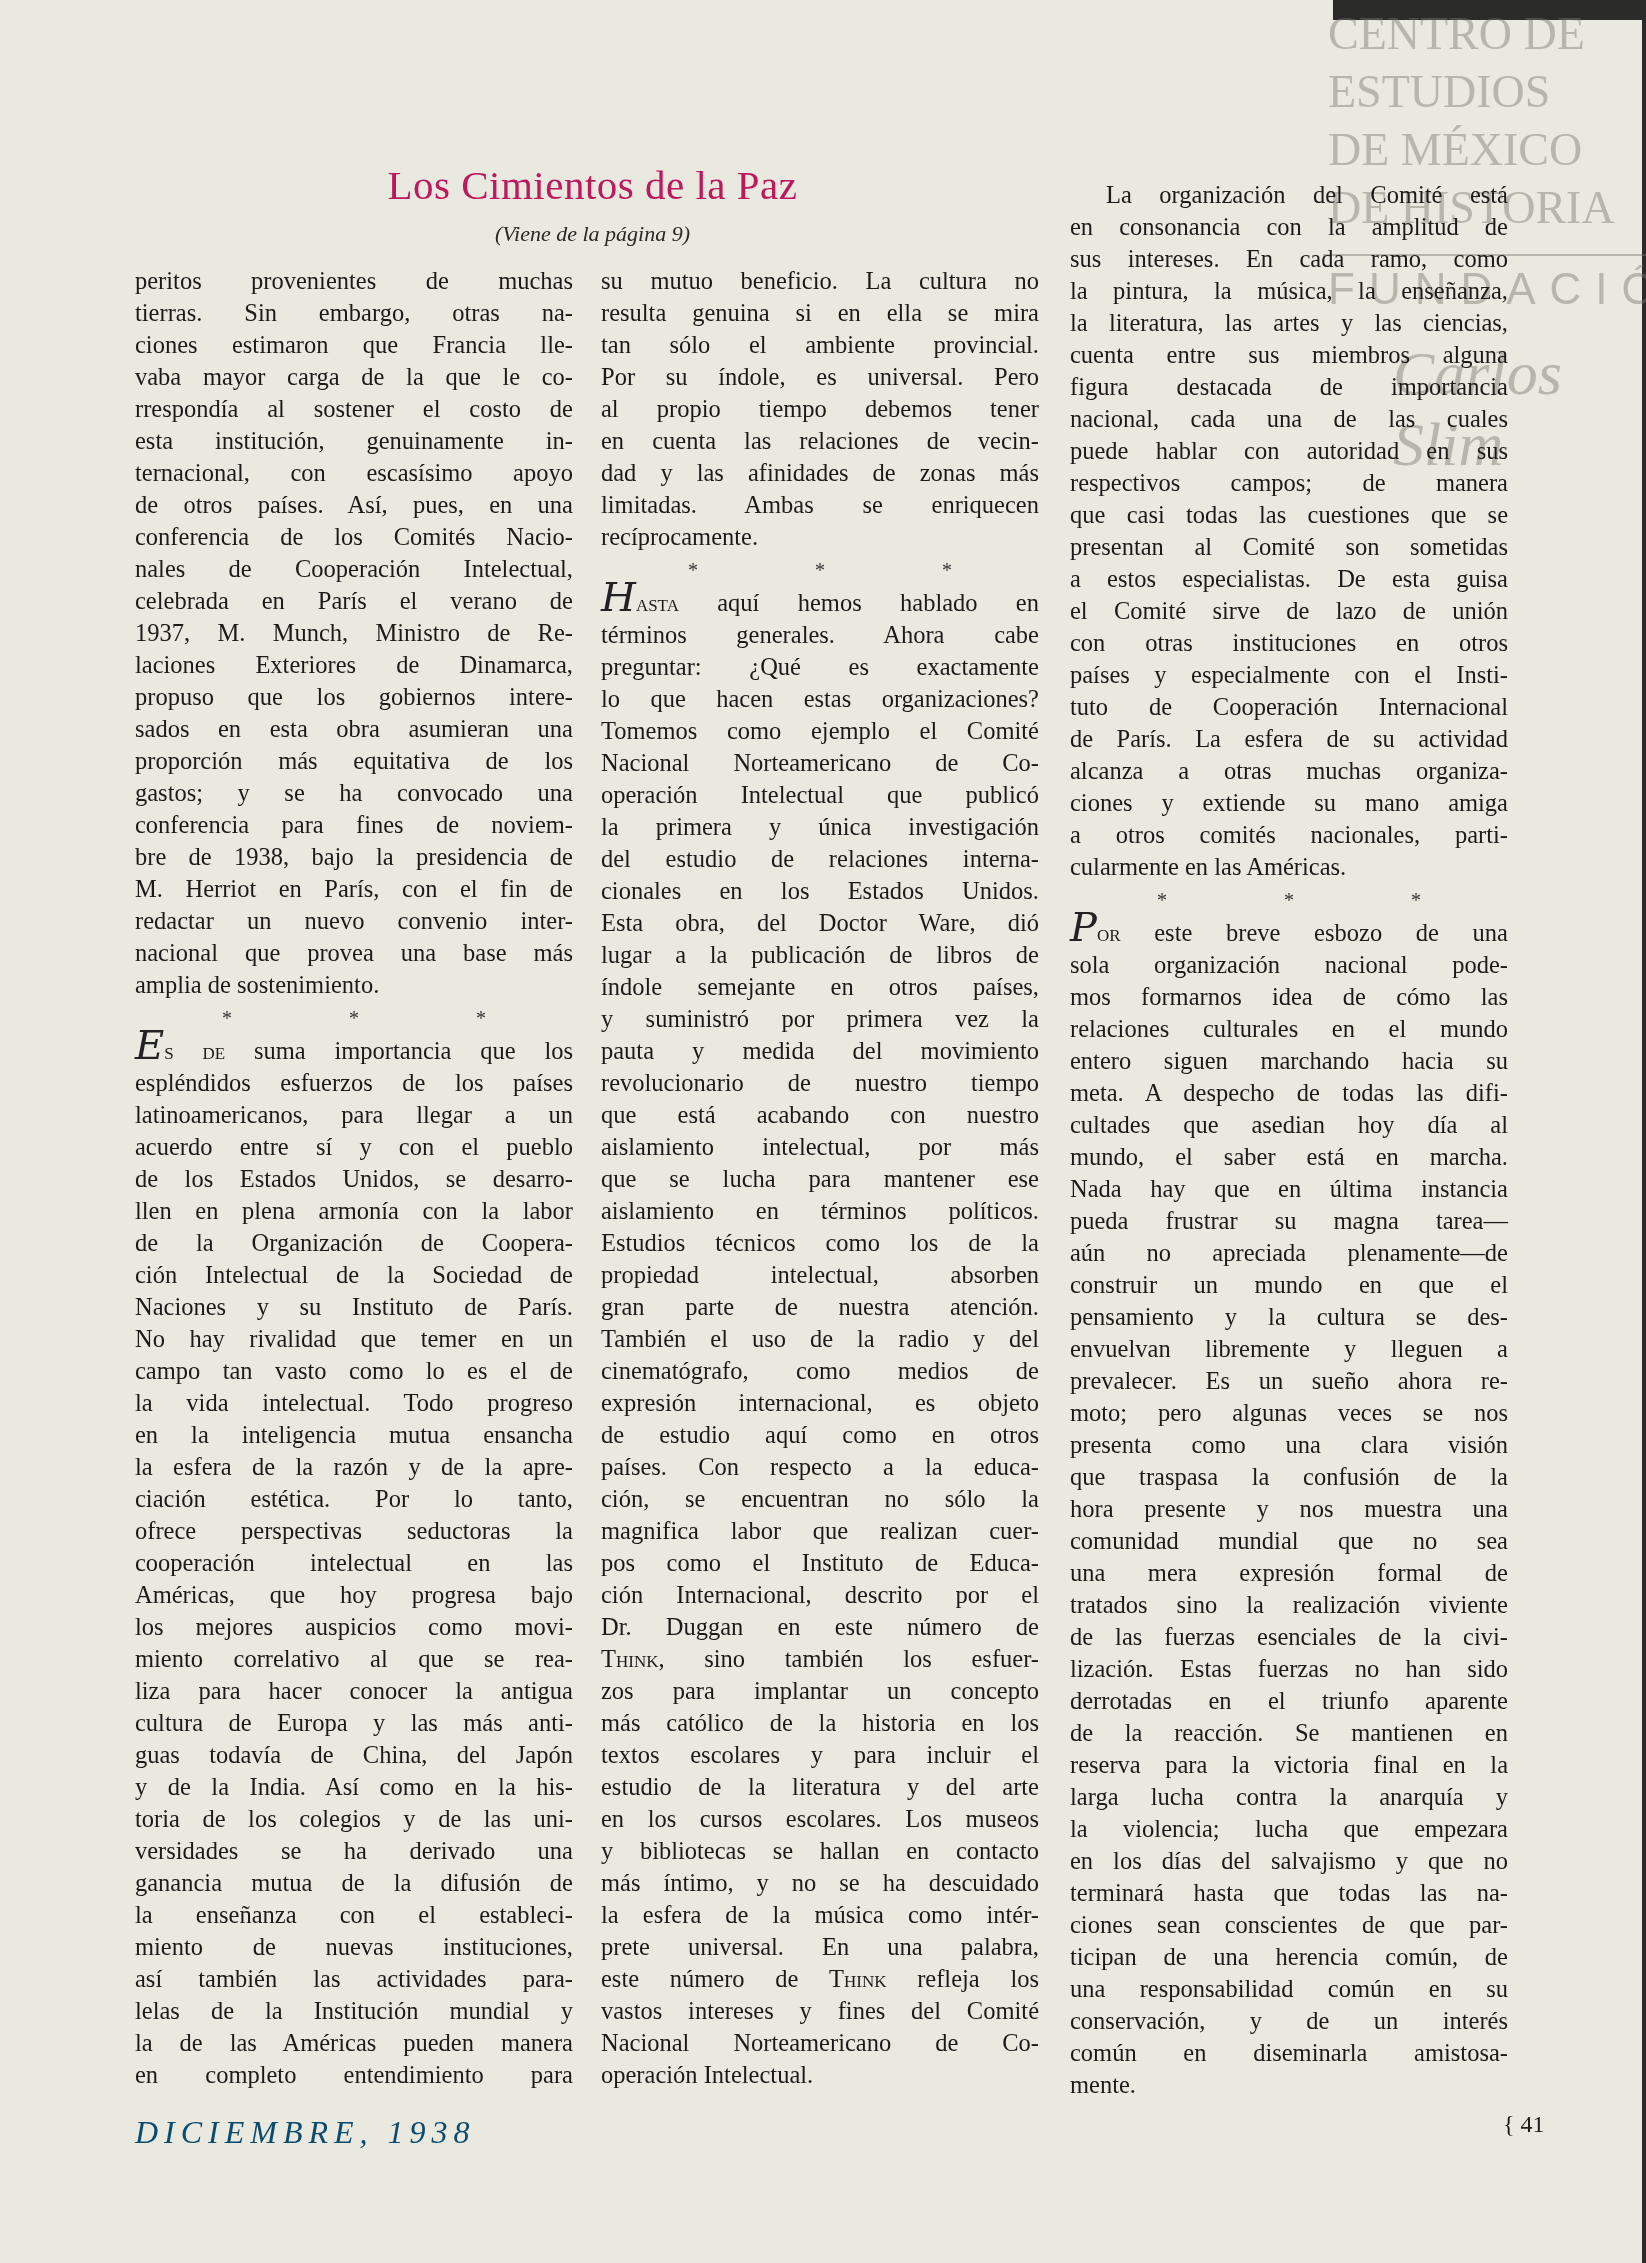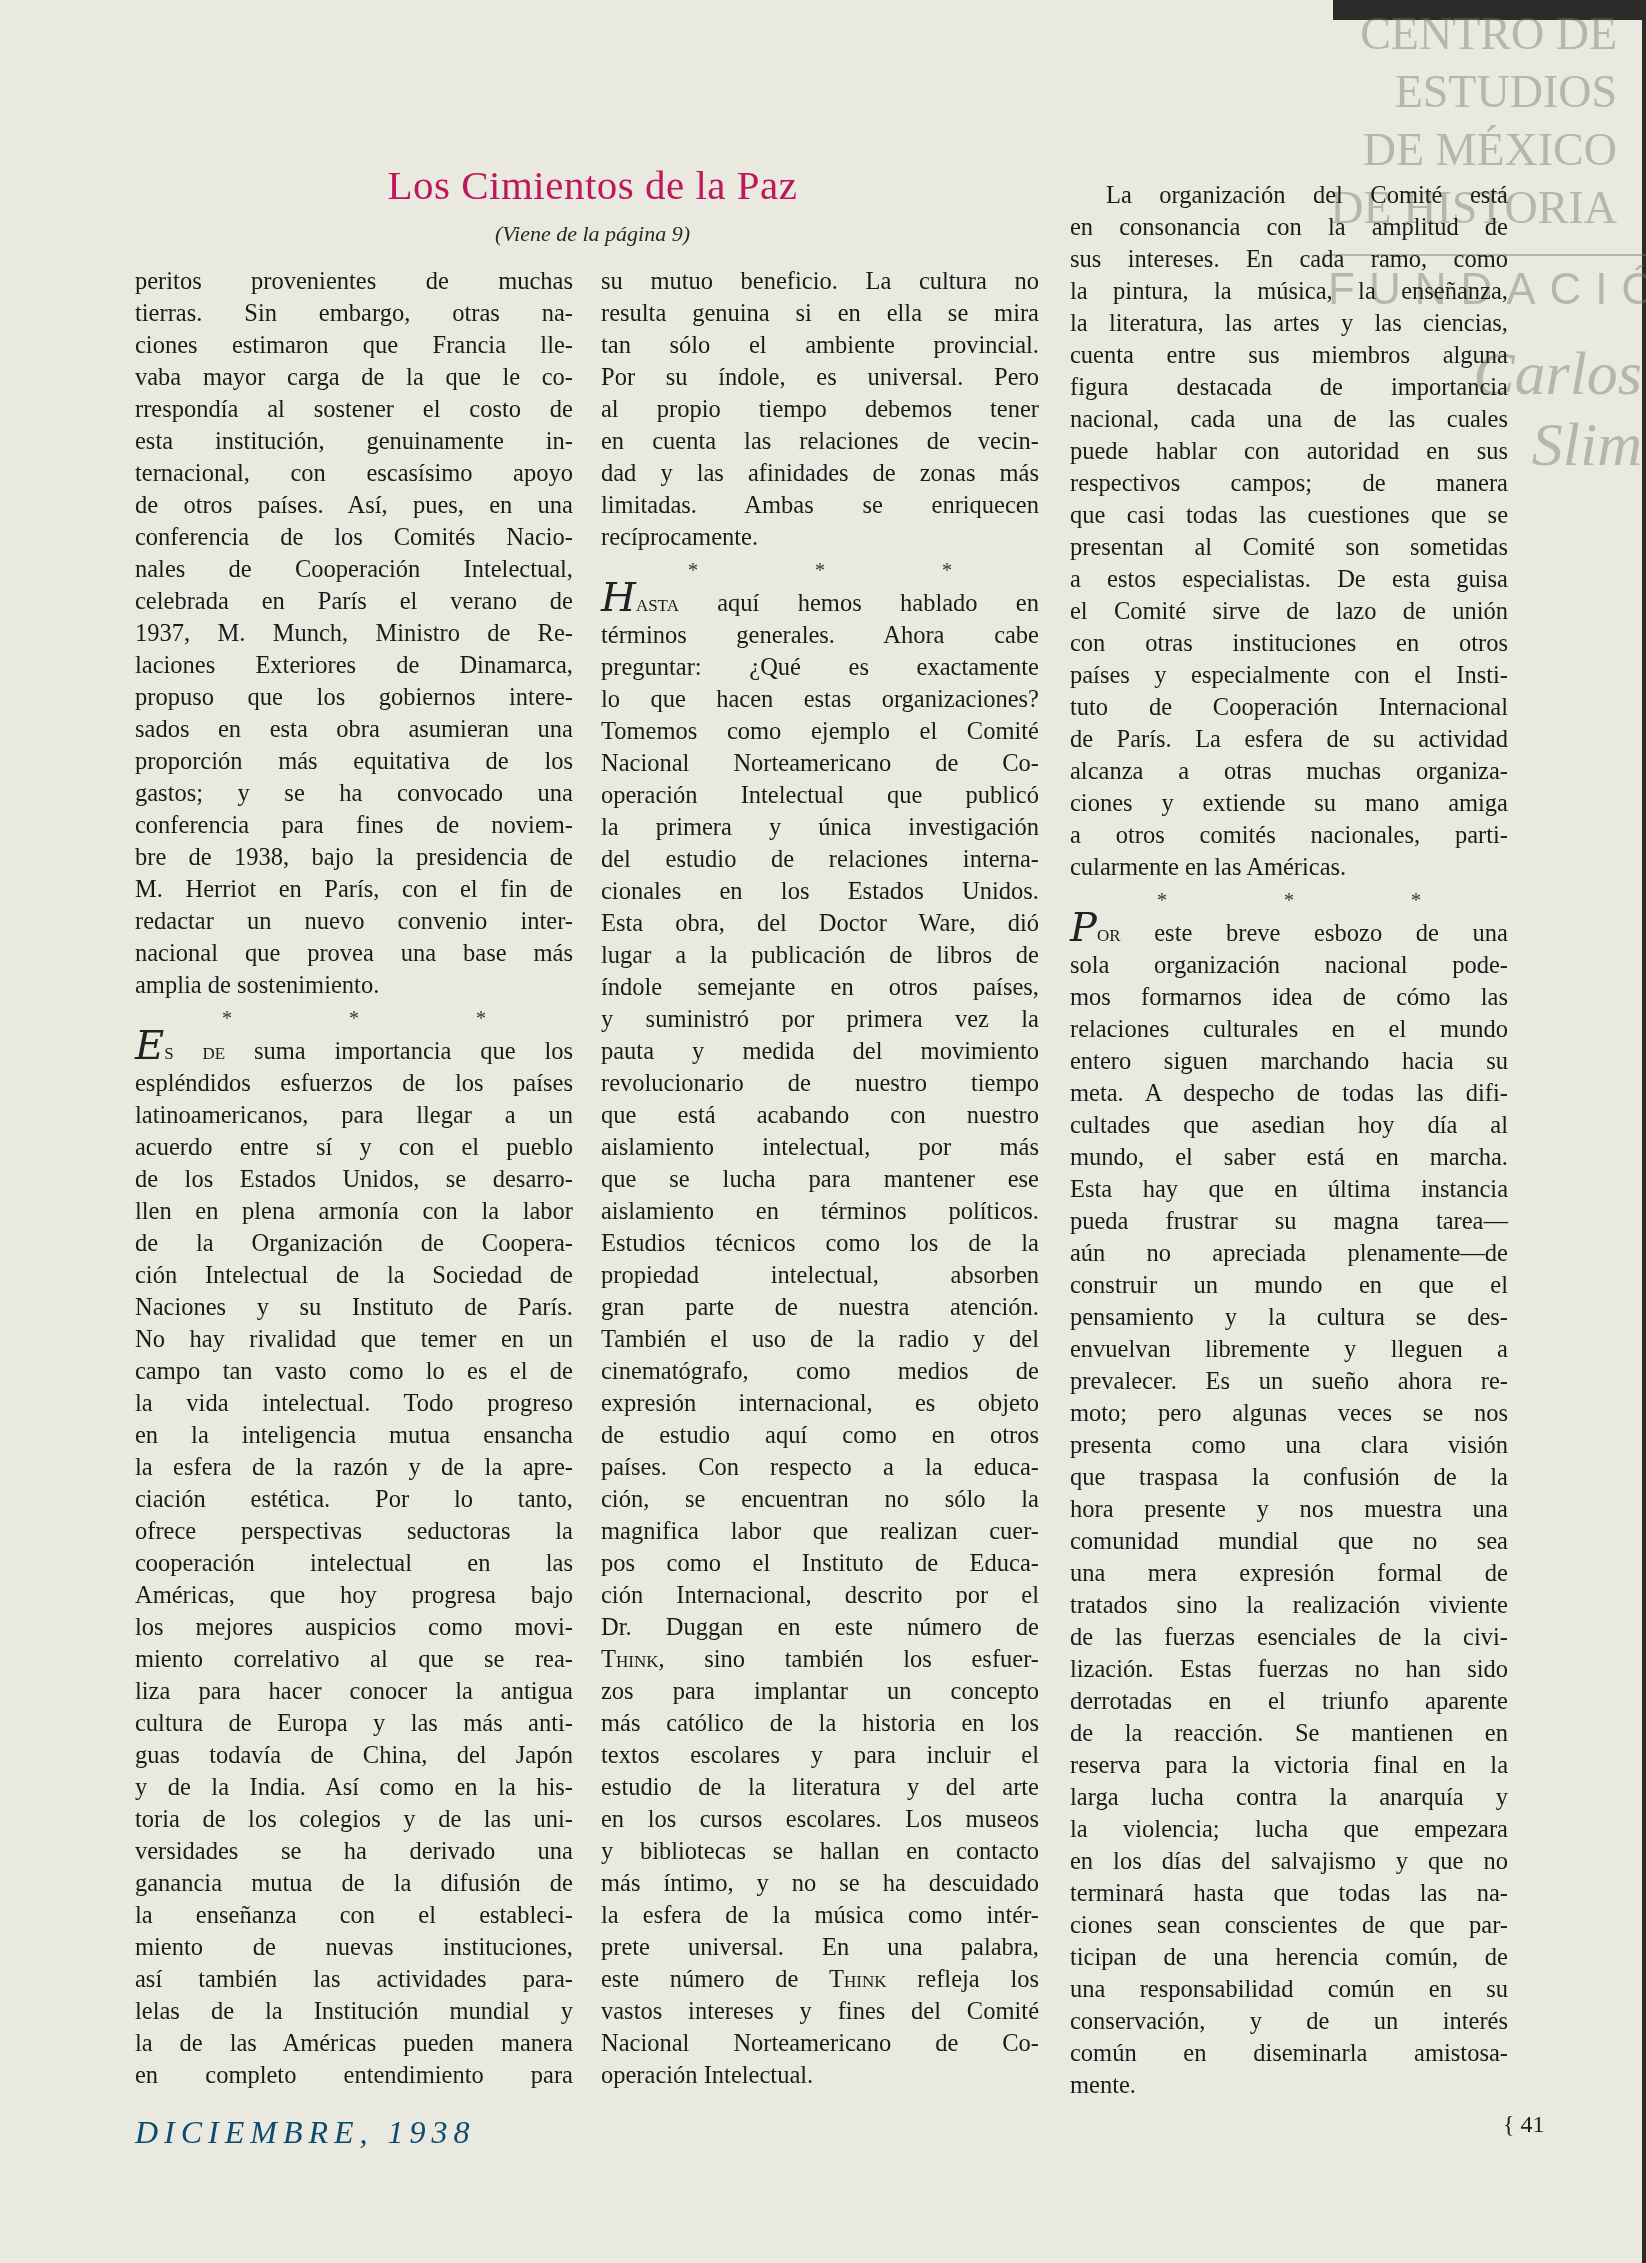--- a/index.html
+++ b/index.html
@@ -46,21 +46,21 @@
   .sc { font-variant: small-caps; }
   .footer-left {
     position: absolute; left: 135px; top: 2114px; font-size: 32px; font-style: italic; font-weight: normal;
     letter-spacing: 6px; color: #0c4a6e;
   }
   .footer-right {
     position: absolute; left: 1459px; top: 2111px; font-size: 24px; color: #1f1d1b; margin-left: 44px;
   }
   .wm {
     position: absolute; color: rgba(120,120,110,0.45); font-family: "Liberation Serif", serif;
-    pointer-events: none; text-align: right;
+    pointer-events: none; text-align: left;
   }
   .wm1 { left: 1328px; top: 5px; width: 289px; font-size: 46px; line-height: 58px; }
   .wm-line { position: absolute; left: 1323px; top: 254px; width: 323px; height: 2px; background: rgba(120,120,110,0.45); }
   .wm2 { left: 1328px; top: 264px; width: 318px; font-family: "Liberation Sans", sans-serif; font-size: 44px; letter-spacing: 14px; }
   .wm3 { left: 1393px; top: 338px; font-style: italic; font-size: 62px; }
 </style>
 </head>
 <body>
 
 <div class="page">
@@ -239,21 +239,21 @@
     <span class="stars">* * *</span>
     <span class="line"><span class="dropcap">P</span><span class="sc">or</span><span> este breve esbozo de una</span></span>
     <div id="c3p2">
         <span class="line">sola organización nacional pode-</span>
         <span class="line">mos formarnos idea de cómo las</span>
         <span class="line">relaciones culturales en el mundo</span>
         <span class="line">entero siguen marchando hacia su</span>
         <span class="line">meta. A despecho de todas las difi-</span>
         <span class="line">cultades que asedian hoy día al</span>
         <span class="line">mundo, el saber está en marcha.</span>
-        <span class="line">Esta hay que en última instancia</span>
+        <span class="line">Nada hay que en última instancia</span>
         <span class="line">pueda frustrar su magna tarea—</span>
         <span class="line">aún no apreciada plenamente—de</span>
         <span class="line">construir un mundo en que el</span>
         <span class="line">pensamiento y la cultura se des-</span>
         <span class="line">envuelvan libremente y lleguen a</span>
         <span class="line">prevalecer. Es un sueño ahora re-</span>
         <span class="line">moto; pero algunas veces se nos</span>
         <span class="line">presenta como una clara visión</span>
         <span class="line">que traspasa la confusión de la</span>
         <span class="line">hora presente y nos muestra una</span>

